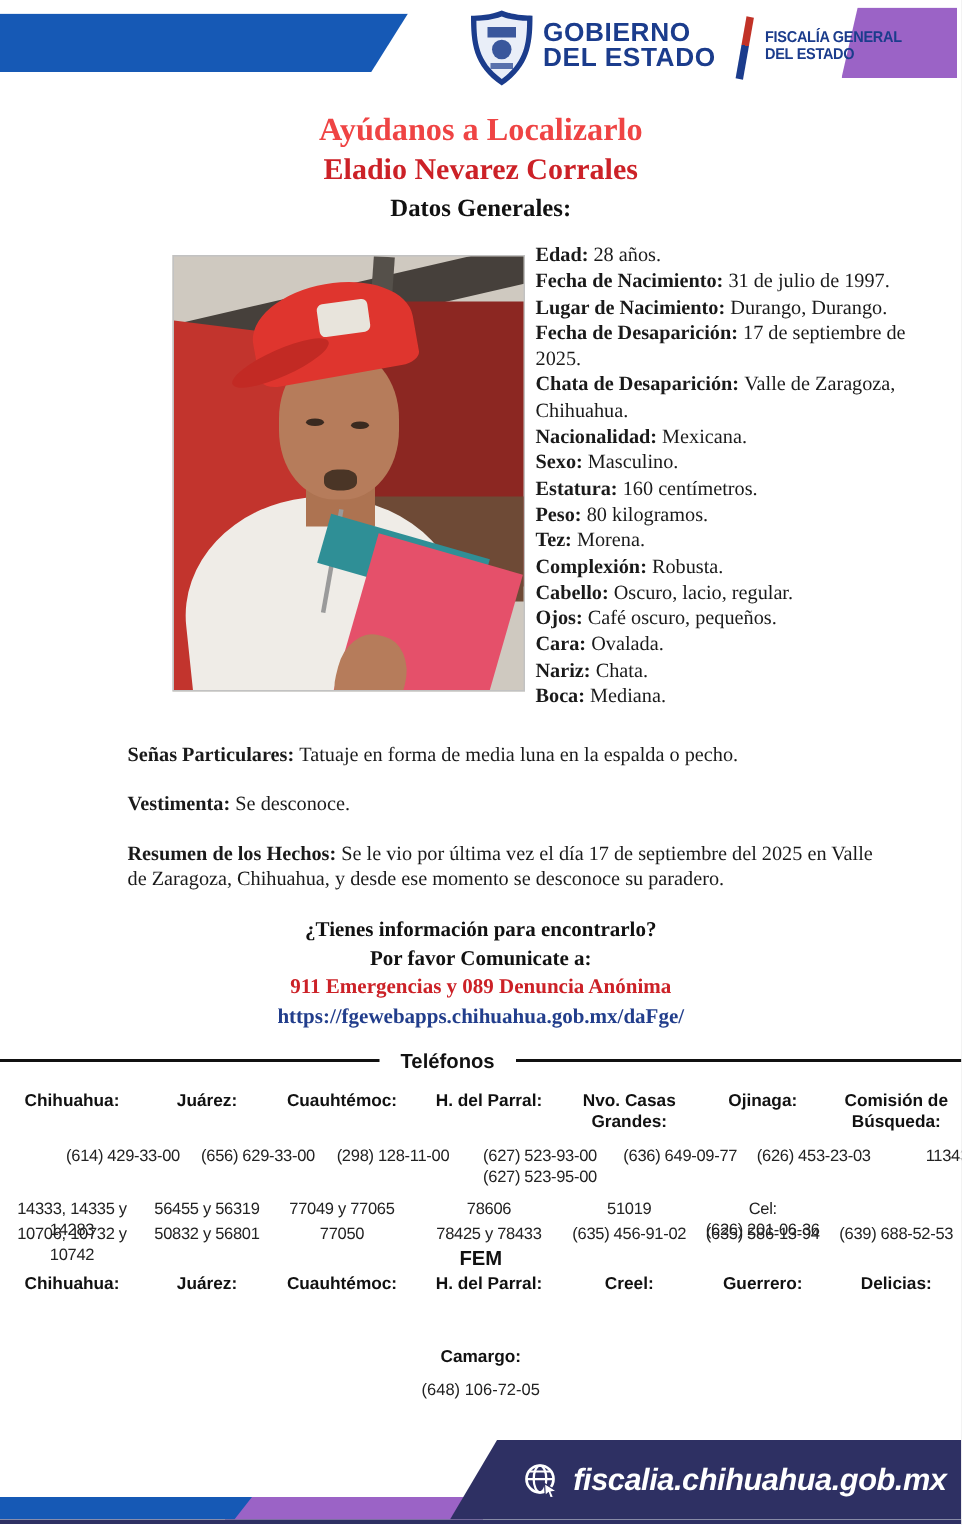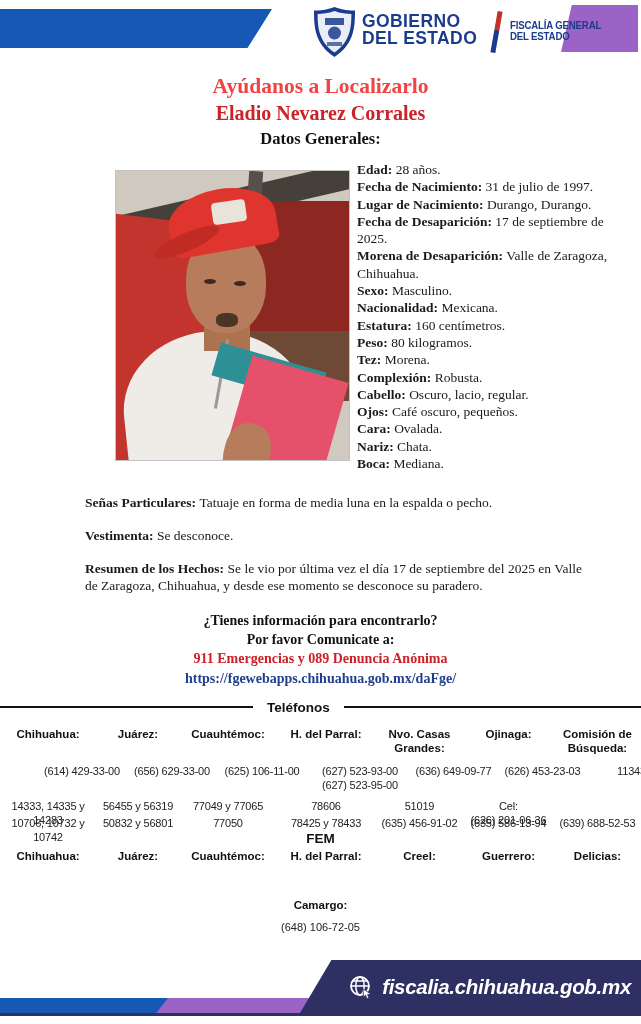--- a/index.html
+++ b/index.html
@@ -152,23 +152,23 @@
     <div class="ph-object-band"></div>
     <div class="ph-object"></div>
     <div class="ph-hand"></div>
   </div>
 
   <div class="data-list">
     <div><span class="lbl">Edad:</span><span>28 años.</span></div>
     <div><span class="lbl">Fecha de Nacimiento:</span><span>31 de julio de 1997.</span></div>
     <div><span class="lbl">Lugar de Nacimiento:</span><span>Durango, Durango.</span></div>
     <div><span class="lbl">Fecha de Desaparición:</span><span>17 de septiembre de 2025.</span></div>
-    <div><span class="lbl">Morena de Desaparición:</span><span>Valle de Zaragoza, Chihuahua.</span></div>
+    <div><span class="lbl">Chata de Desaparición:</span><span>Valle de Zaragoza, Chihuahua.</span></div>
+    <div><span class="lbl">Nacionalidad:</span><span>Mexicana.</span></div>
     <div><span class="lbl">Sexo:</span><span>Masculino.</span></div>
-    <div><span class="lbl">Nacionalidad:</span><span>Mexicana.</span></div>
     <div><span class="lbl">Estatura:</span><span>160 centímetros.</span></div>
     <div><span class="lbl">Peso:</span><span>80 kilogramos.</span></div>
     <div><span class="lbl">Tez:</span><span>Morena.</span></div>
     <div><span class="lbl">Complexión:</span><span>Robusta.</span></div>
     <div><span class="lbl">Cabello:</span><span>Oscuro, lacio, regular.</span></div>
     <div><span class="lbl">Ojos:</span><span>Café oscuro, pequeños.</span></div>
     <div><span class="lbl">Cara:</span><span>Ovalada.</span></div>
     <div><span class="lbl">Nariz:</span><span>Chata.</span></div>
     <div><span class="lbl">Boca:</span><span>Mediana.</span></div>
   </div>
@@ -205,21 +205,21 @@
   <div class="ptable row-phones">
     <div class="col vl">
         <div>(614) 429-33-00</div>
         <div></div>
       </div>
     <div class="col vl">
         <div>(656) 629-33-00</div>
         <div></div>
       </div>
     <div class="col vl">
-        <div>(625) 106-11-00</div>
+        <div>(298) 128-11-00</div>
         <div></div>
       </div>
     <div class="col vl">
         <div>(627) 523-93-00</div>
         <div>(627) 523-95-00</div>
       </div>
     <div class="col vl">
         <div>(636) 649-09-77</div>
         <div></div>
       </div>

